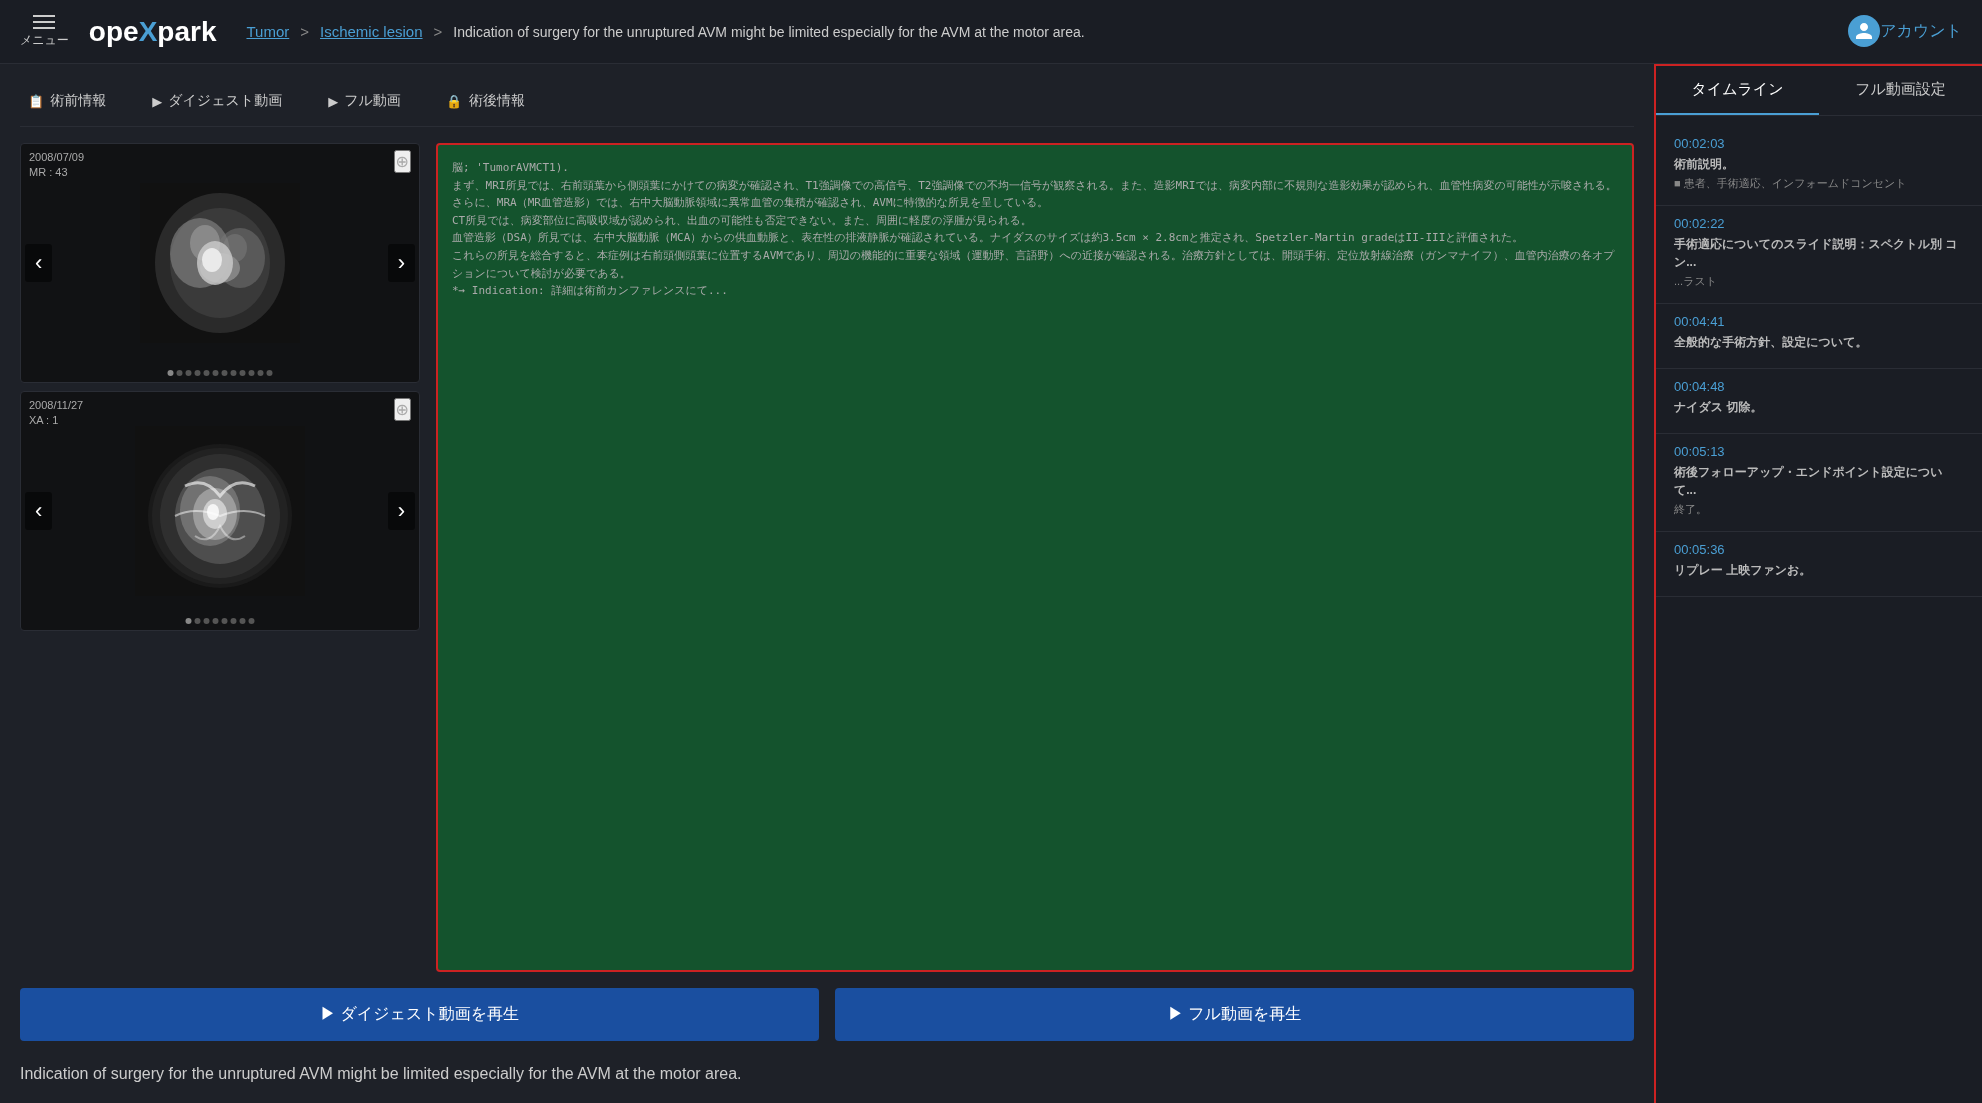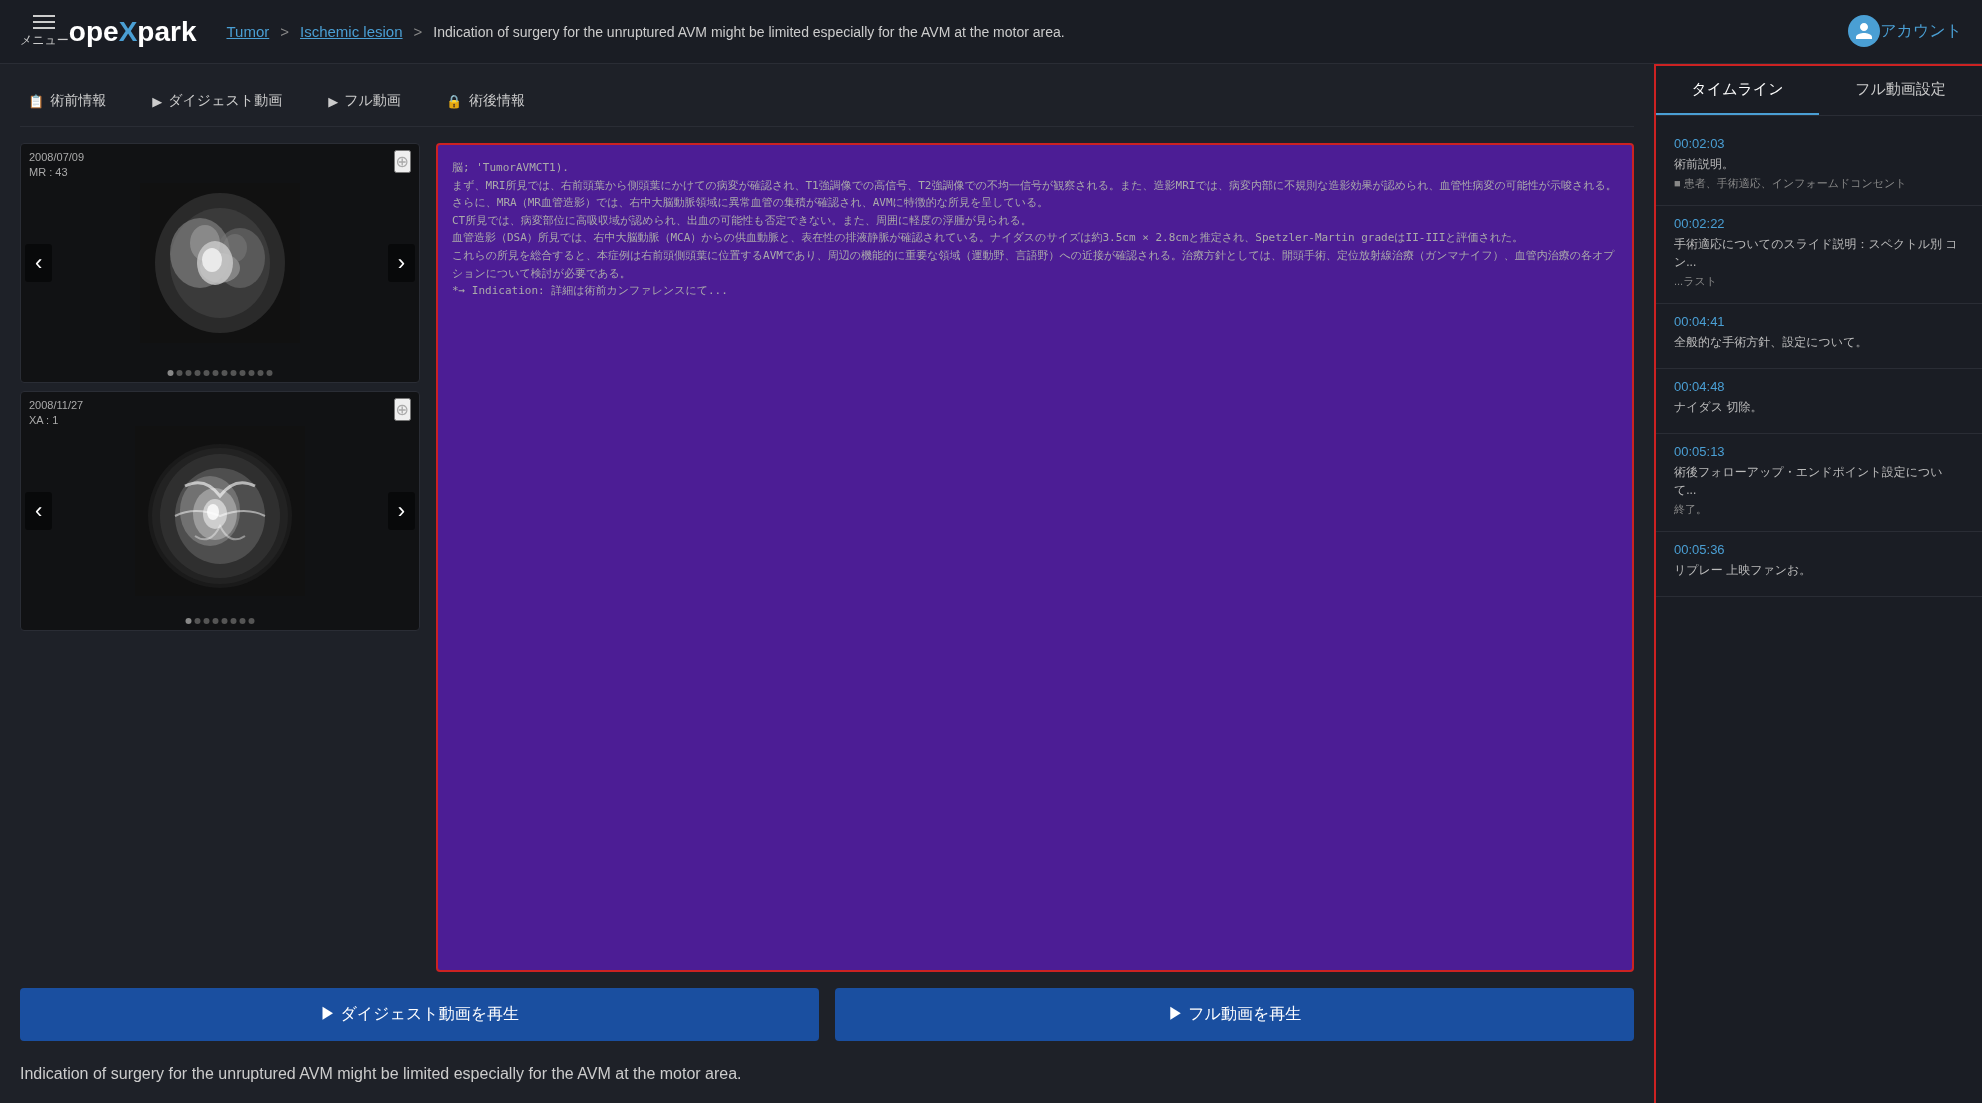--- a/index.html
+++ b/index.html
@@ -22,20 +22,21 @@
       border-bottom: 1px solid #2a2d35;
       position: relative;
     }
     .header-menu {
       display: flex;
       flex-direction: column;
       align-items: center;
       color: #ccc;
       font-size: 12px;
       cursor: pointer;
+      margin-right: 20px;
     }
     .hamburger-lines {
       display: flex;
       flex-direction: column;
       gap: 4px;
       margin-bottom: 3px;
     }
     .hamburger-lines span {
       display: block;
       width: 22px;
@@ -212,21 +213,21 @@
       width: 6px;
       height: 6px;
       border-radius: 50%;
       background: #555;
     }
     .dot.active { background: #888; }
 
     
     .note-panel {
       flex: 1;
-      background: #4c1d95;
+      background: #14532d;
       border: 2px solid #cc2222;
       border-radius: 4px;
       padding: 14px;
       overflow: hidden;
       position: relative;
     }
     .note-text {
       font-size: 11px;
       line-height: 1.6;
       color: #aaa;
@@ -304,20 +305,21 @@
     }
     .timeline-time {
       color: #4a9fd4;
       font-size: 13px;
       margin-bottom: 4px;
     }
     .timeline-desc {
       color: #bbb;
       font-size: 12px;
       line-height: 1.5;
+      font-weight: bold;
     }
     .timeline-sub {
       color: #888;
       font-size: 11px;
       margin-top: 3px;
     }
 
     
     .sidebar-content::-webkit-scrollbar { width: 6px; }
     .sidebar-content::-webkit-scrollbar-track { background: #1a1d24; }

